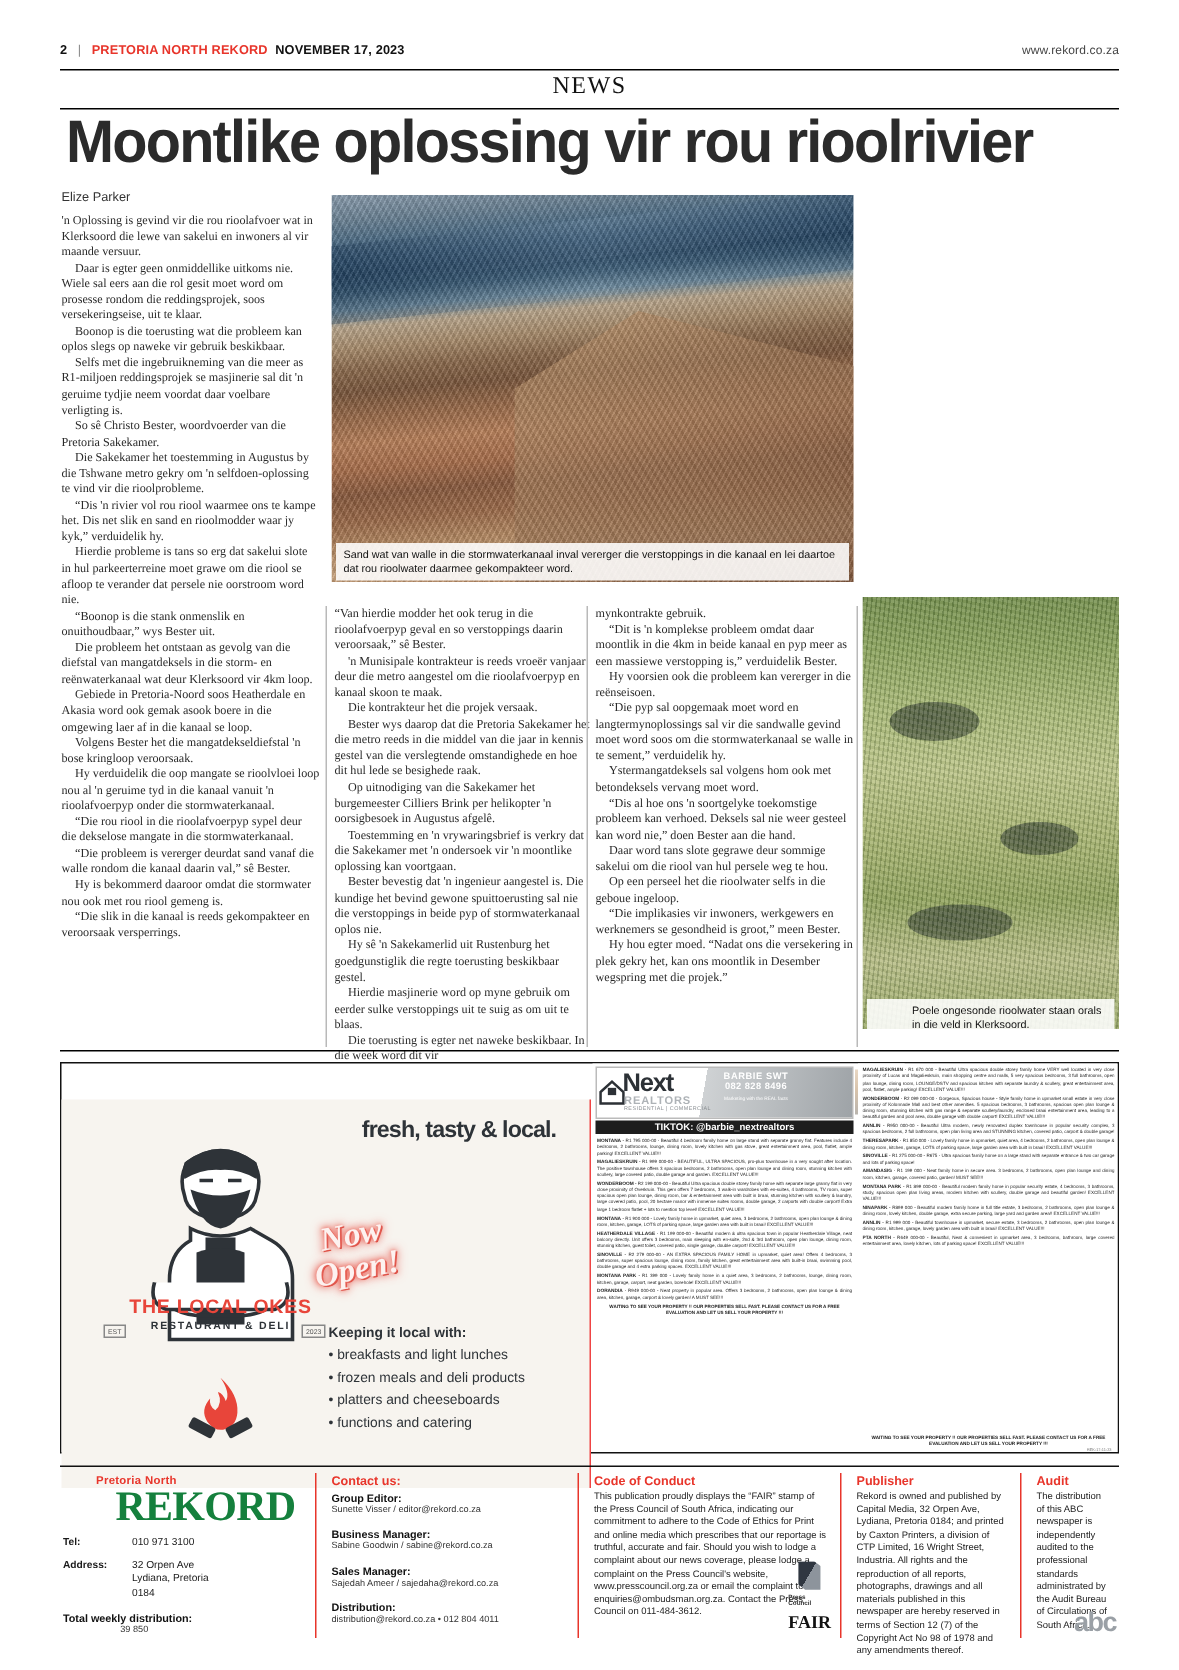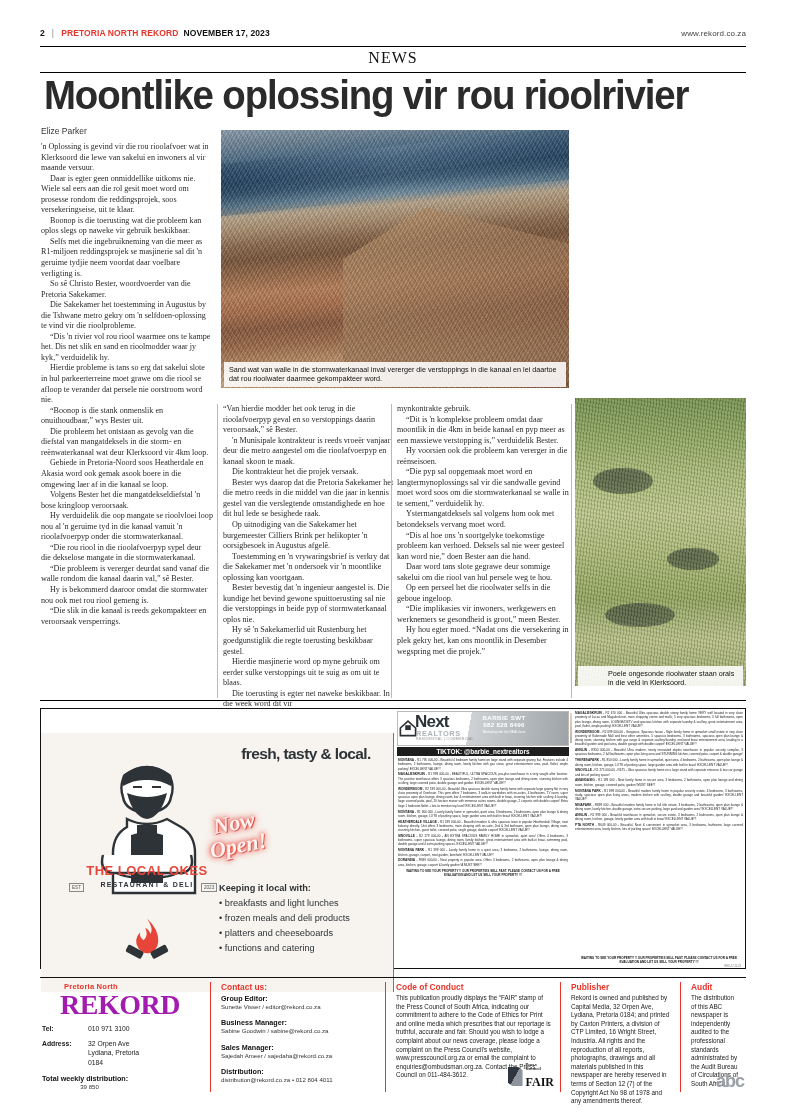--- a/index.html
+++ b/index.html
@@ -286,21 +286,21 @@
   .f5{ width:66px; }
 
   .mast-small{
     font-family:"Liberation Sans", sans-serif;
     font-weight:bold; font-size:7.6px; color:#e8352b; letter-spacing:.2px;
     margin-left:22px;
   }
   .mast-big{
     font-family:"Liberation Serif", serif;
     font-weight:bold; font-size:28px; line-height:28px;
-    color:#a21caf; letter-spacing:-.5px; margin-left:18px;
+    color:#15803d; letter-spacing:-.5px; margin-left:35px;
   }
   .f-line{
     font-family:"Liberation Sans", sans-serif;
     font-size:6.8px; line-height:9.6px; color:#1a1a1a;
     display:flex; margin-top:5px;
   }
   .f-line .lbl{ font-weight:bold; width:46px; flex:none; }
   .f-line .val{ flex:1; }
   .f-blk{ margin-top:7px; }
   .f-h{
@@ -319,21 +319,21 @@
     font-family:"Liberation Sans", sans-serif;
     font-size:6.3px; line-height:8.6px; color:#222;
   }
   .capital{
     font-family:"Liberation Serif", serif;
     font-weight:bold; font-size:14px; letter-spacing:.3px; color:#111;
     margin-top:6px;
   }
   .fair{
     position:absolute; right:6px; bottom:2px;
-    display:flex; align-items:center; gap:3px;
+    display:flex; align-items:center; gap:3px;flex-direction:column;
   }
   .fair .gl{
     width:15px; height:19px;
     background:linear-gradient(120deg,#2f3640 0 48%, #8d949c 48% 100%);
     clip-path:polygon(0 0,70% 0,100% 18%,100% 100%,30% 100%,0 82%);
   }
   .fair .tx b{ display:block; font-family:"Liberation Sans",sans-serif; font-size:4.2px; color:#333; line-height:4.6px;}
   .fair .big{ font-family:"Liberation Serif", serif; font-weight:bold; font-size:12px; color:#111; }
   .abc{
     position:absolute; right:2px; bottom:0px;

